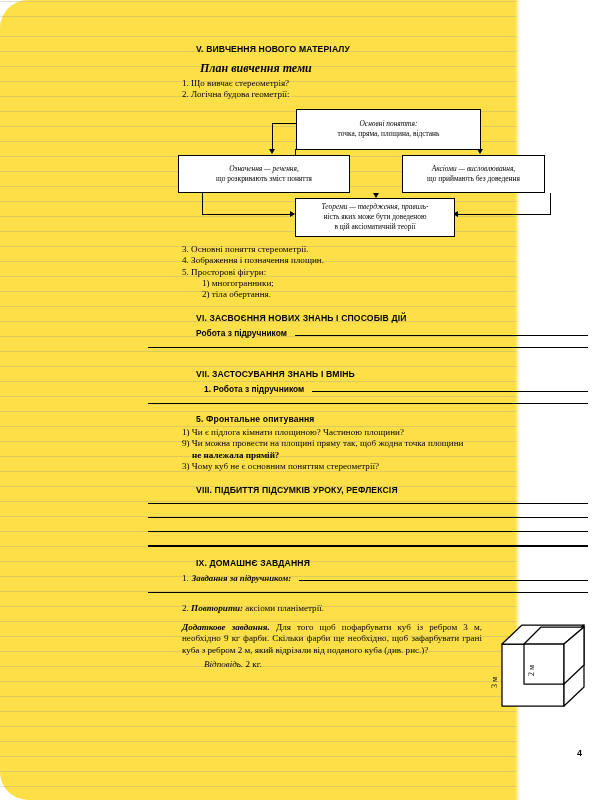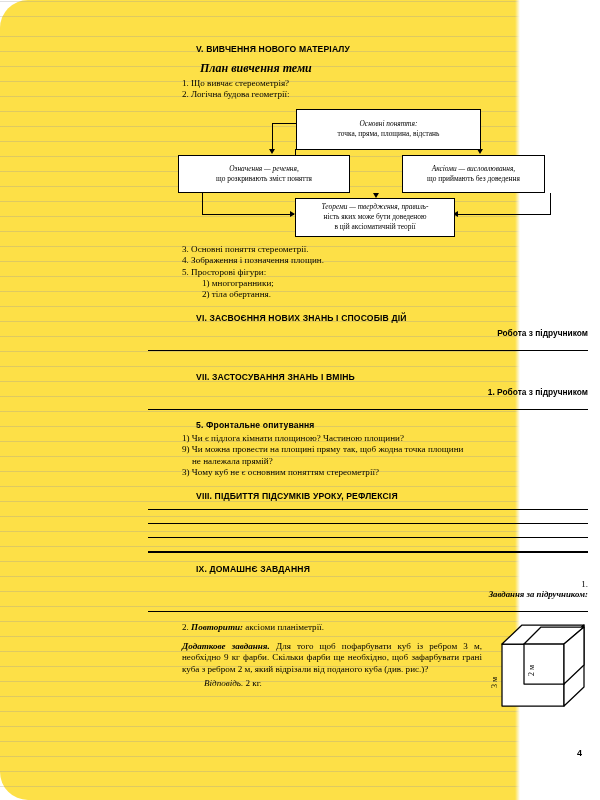--- a/index.html
+++ b/index.html
@@ -61,34 +61,33 @@
     margin-top: 7px;
     margin-bottom: 2px;
   }
 
   .line-item {
     font-size: 9.1px;
     line-height: 11.4px;
     padding-left: 34px;
   }
   .line-item.sub { padding-left: 54px; }
-  .line-item.ind { padding-left: 44px; }
+  .line-item.ind { padding-left: 44px; font-weight: bold; }
 
   .bold-sans {
     font-family: "Liberation Sans", sans-serif;
     font-weight: bold;
     font-size: 8.4px;
   }
 
   
   .fill-row {
     display: flex; align-items: flex-end;
     padding-left: 48px;
     margin-top: 5px;
-    flex-direction: column;
   }
   .fill-row .lbl { white-space: nowrap; }
   .fill-row .rule {
     flex: 1;
     border-bottom: 0.9px solid #000;
     margin-left: 8px;
     margin-bottom: 2px;
     height: 1px;
   }
   .fill-row.n { padding-left: 56px; }

